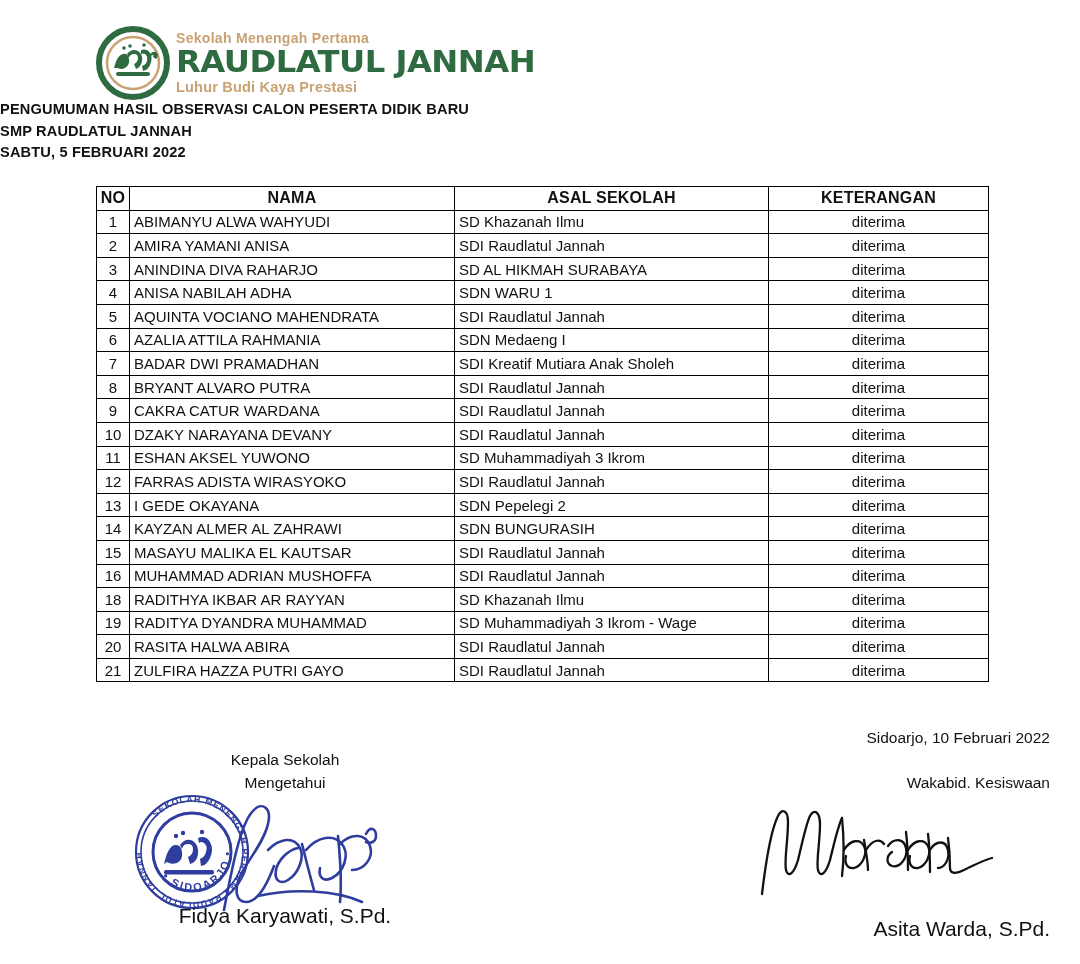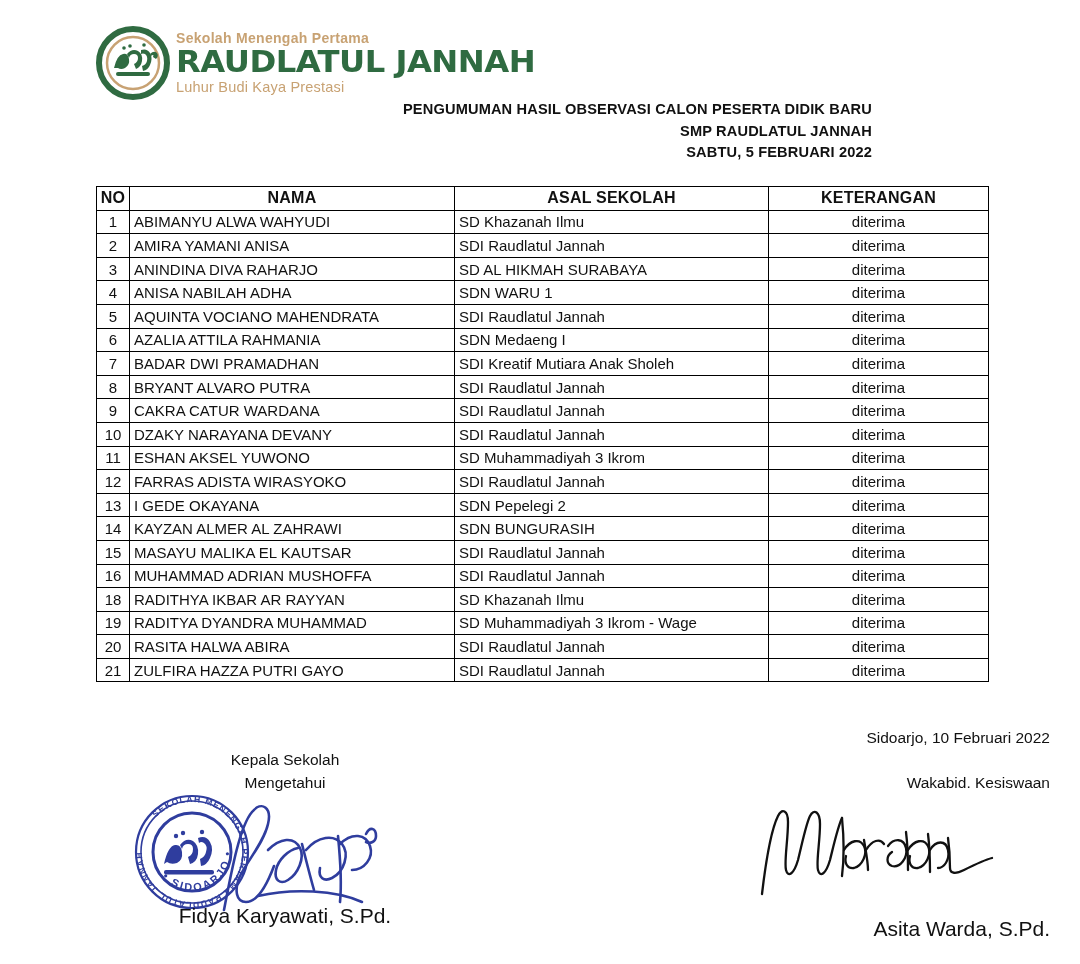--- a/index.html
+++ b/index.html
@@ -52,33 +52,33 @@
     font-weight: bold;
     color: #2f6b41;
     letter-spacing: -0.5px;
     font-family: "DejaVu Sans", sans-serif;
     transform: scaleX(1.04);
     transform-origin: left center;
     line-height: 1.02;
   }
   .logo-line-bottom {
     font-size: 14.5px;
-    font-weight: normal;
+    font-weight: bold;
     color: #c8a273;
     letter-spacing: 0.2px;
     margin-top: 2px;
   }
 
   
   .doc-title {
     position: absolute;
     top: 99px;
     left: 0;
     width: 872px;
-    text-align: right;
+    text-align: left;
   }
   .doc-title div {
     font-size: 14.6px;
     font-weight: bold;
     letter-spacing: 0.15px;
     line-height: 21.5px;
     color: #111;
   }
 
   

